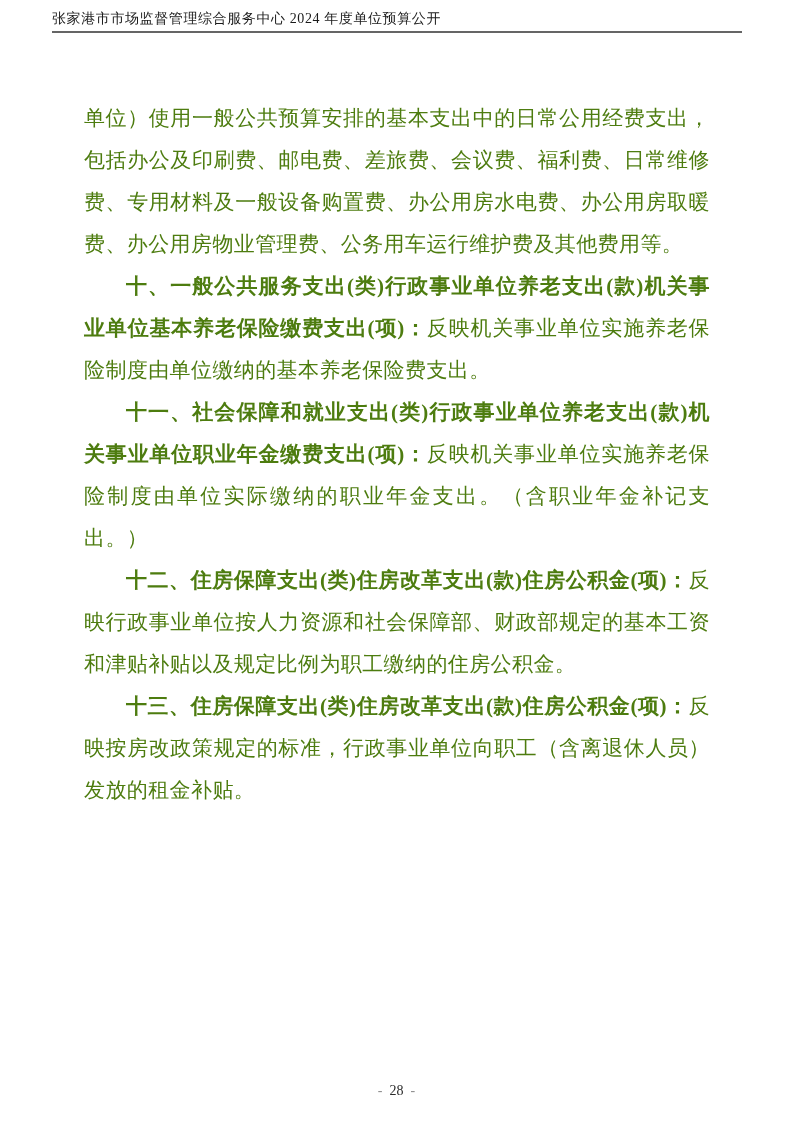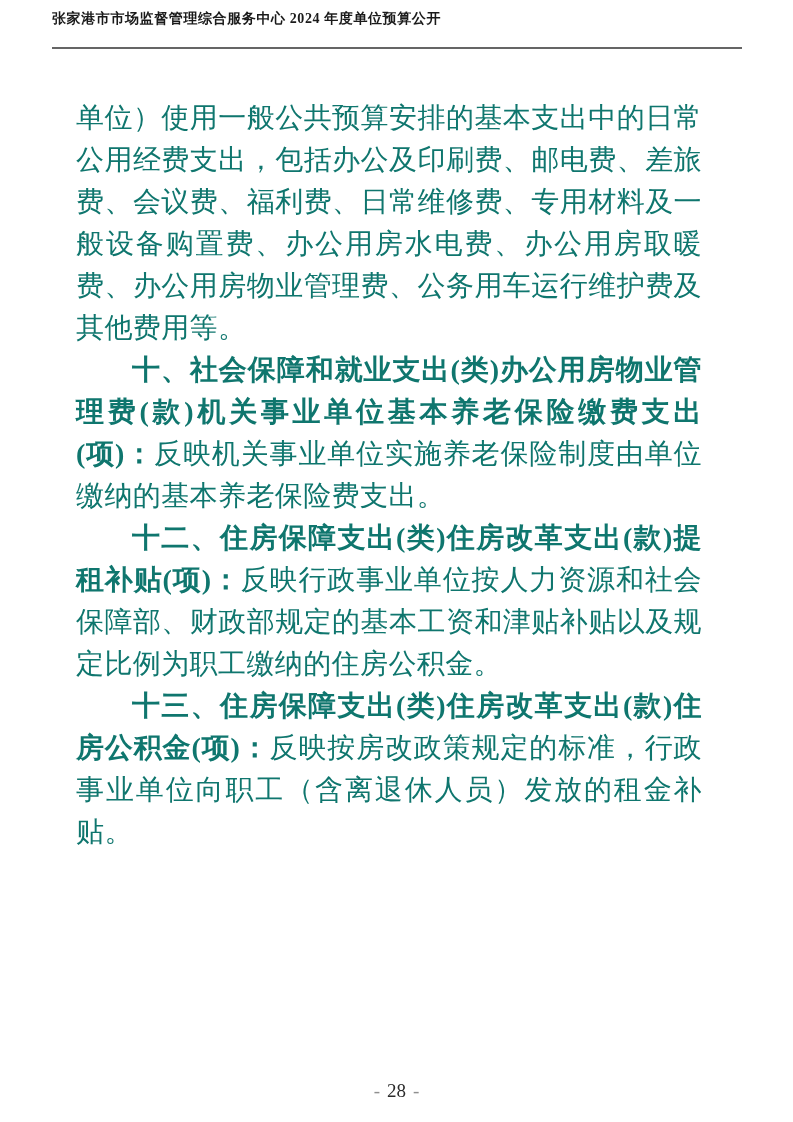--- a/index.html
+++ b/index.html
@@ -13,59 +13,58 @@
     height: 1122px;
     background: #ffffff;
     overflow: hidden;
     font-family: "Liberation Serif", "DejaVu Serif", serif;
   }
   .page-header {
     position: absolute;
     left: 52px;
     right: 51px;
     top: 10px;
-    padding-bottom: 20px;
+    padding-bottom: 4px;
     border-bottom: 2px solid #656565;
-    font-weight: bold;
   }
   .header-title {
     font-size: 14px;
     line-height: 17px;
     color: #1a1a1a;
     letter-spacing: 0.6px;
   }
   .content {
     position: absolute;
-    left: 76px;
+    left: 84px;
     top: 97px;
     width: 626px;
-    font-size: 28px;
+    font-size: 21px;
     line-height: 42px;
-    color: #0f766e;
+    color: #4d7c0f;
     text-align: justify;
     text-justify: inter-ideograph;
     letter-spacing: 0.4px;
   }
   .para {
     margin: 0;
     text-indent: 2em;
   }
   .para.continuation {
     text-indent: 0;
   }
   .lead {
     font-weight: 700;
   }
   .page-footer {
     position: absolute;
     left: 0;
     right: 0;
     top: 1082px;
     text-align: center;
-    font-size: 19px;
+    font-size: 14px;
     line-height: 18px;
     color: #2b2b2b;
   }
   .page-footer .dash {
     color: #8f8f8f;
     margin: 0 7px;
   }
 </style>
 </head>
 <body>
@@ -78,26 +77,29 @@
 
   <div class="content">
 
     <p class="para continuation">
       <span>单位）使用一般公共预算安排的基本支出中的日常公用经费支出，包括办公及印刷费、邮电费、差旅费、会议费、福利费、日常维修费、专用材料及一般设备购置费、办公用房水电费、办公用房取暖费、办公用房物业管理费、公务用车运行维护费及其他费用等。</span>
     </p>
 
 
 
     <p class="para">
-      <span class="lead">十、社会保障和就业支出(类)办公用房物业管理费(款)机关事业单位基本养老保险缴费支出(项)：</span><span>反映机关事业单位实施养老保险制度由单位缴纳的基本养老保险费支出。</span>
+      <span class="lead">十、一般公共服务支出(类)行政事业单位养老支出(款)机关事业单位基本养老保险缴费支出(项)：</span><span>反映机关事业单位实施养老保险制度由单位缴纳的基本养老保险费支出。</span>
     </p>
 
+    <p class="para">
+      <span class="lead">十一、社会保障和就业支出(类)行政事业单位养老支出(款)机关事业单位职业年金缴费支出(项)：</span><span>反映机关事业单位实施养老保险制度由单位实际缴纳的职业年金支出。（含职业年金补记支出。）</span>
+    </p>
 
     <p class="para">
-      <span class="lead">十二、住房保障支出(类)住房改革支出(款)提租补贴(项)：</span><span>反映行政事业单位按人力资源和社会保障部、财政部规定的基本工资和津贴补贴以及规定比例为职工缴纳的住房公积金。</span>
+      <span class="lead">十二、住房保障支出(类)住房改革支出(款)住房公积金(项)：</span><span>反映行政事业单位按人力资源和社会保障部、财政部规定的基本工资和津贴补贴以及规定比例为职工缴纳的住房公积金。</span>
     </p>
 
     <p class="para">
       <span class="lead">十三、住房保障支出(类)住房改革支出(款)住房公积金(项)：</span><span>反映按房改政策规定的标准，行政事业单位向职工（含离退休人员）发放的租金补贴。</span>
     </p>
 
   </div>
 
   <div class="page-footer">
     <span class="dash">-</span><span class="num">28</span><span class="dash">-</span>

